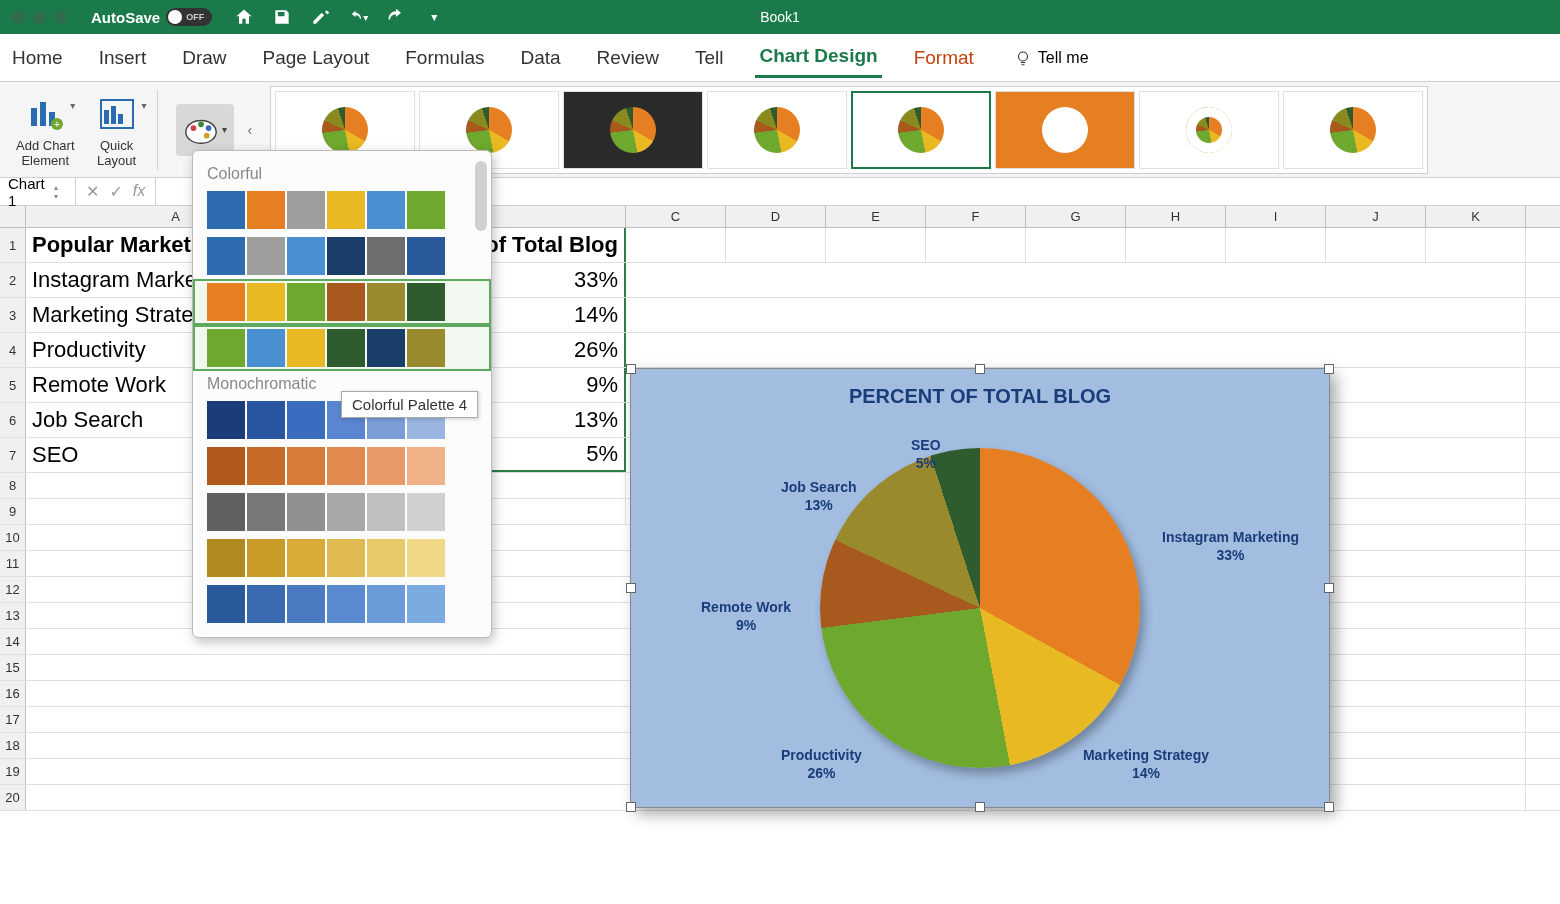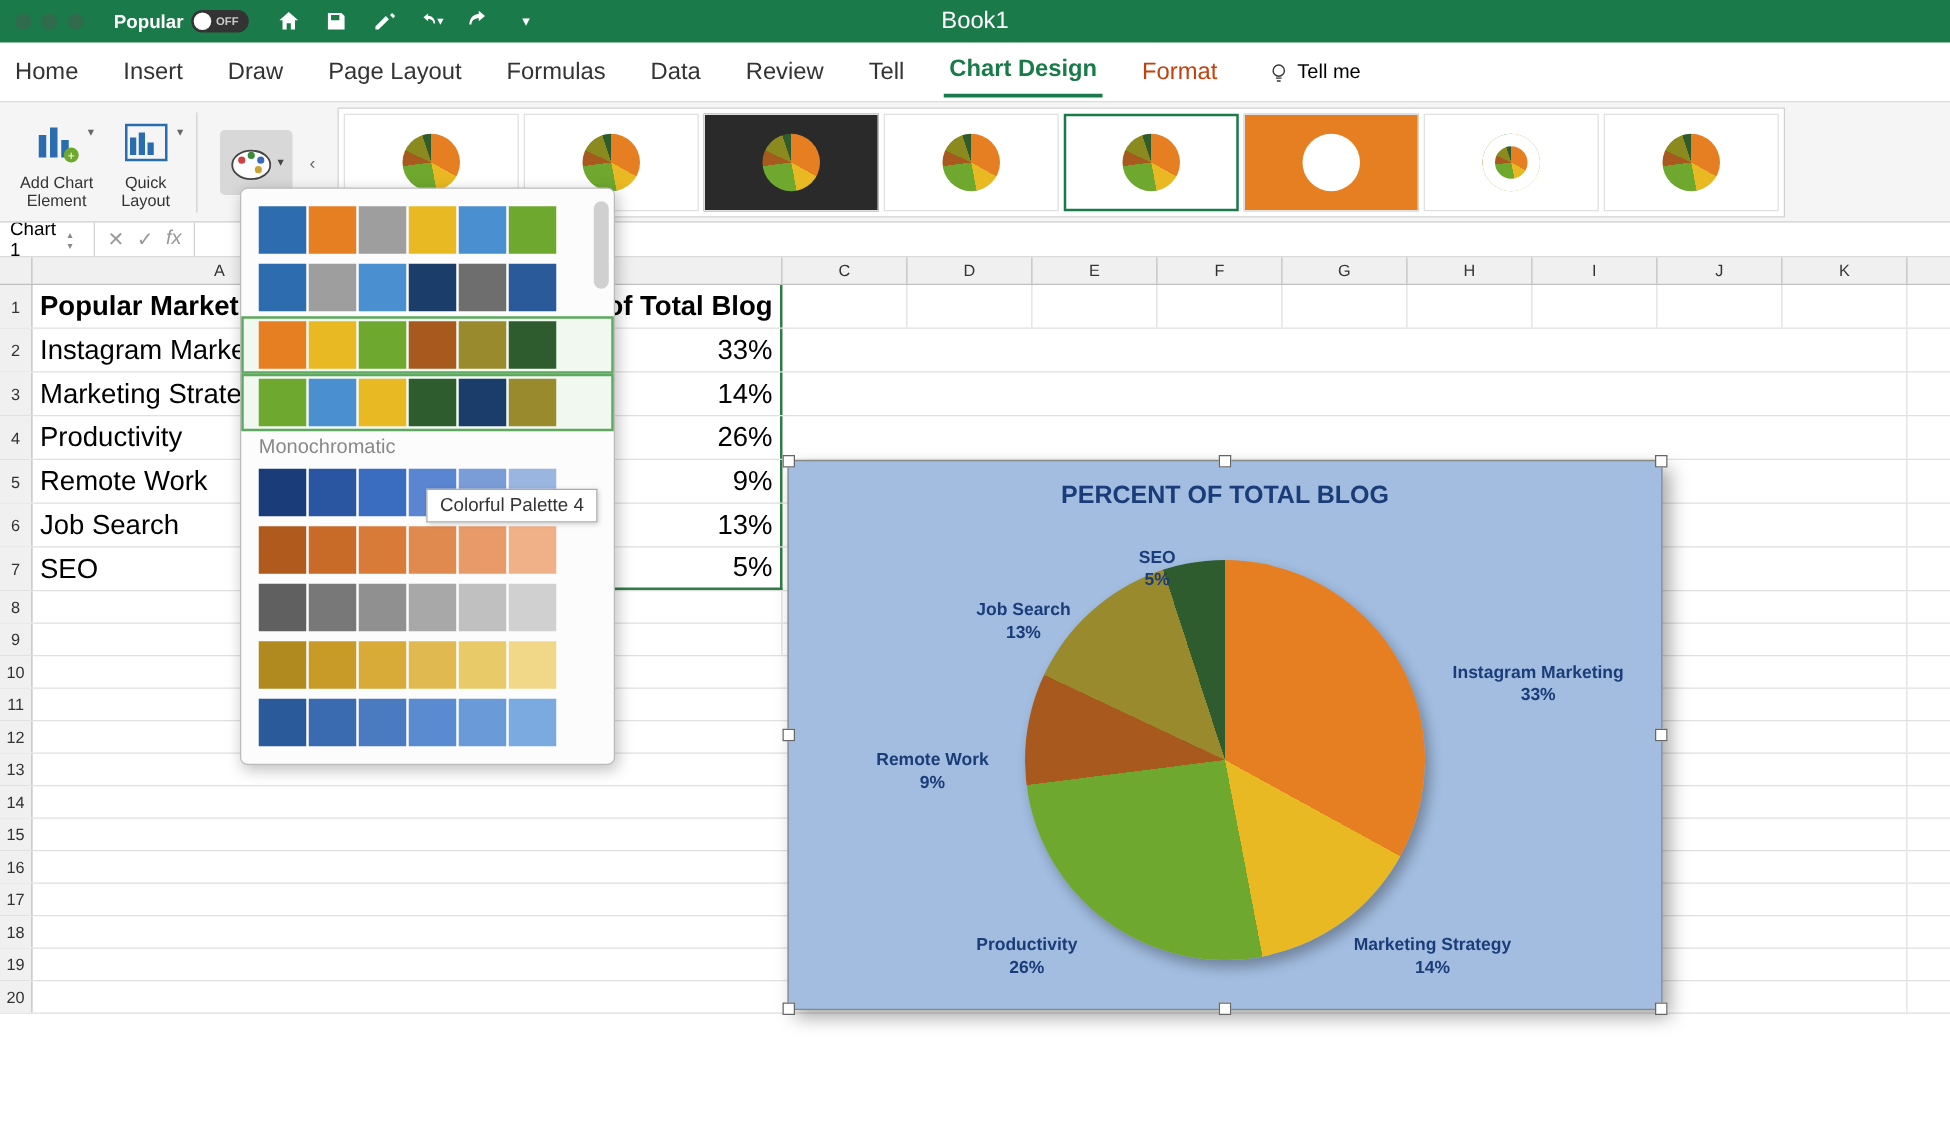--- a/index.html
+++ b/index.html
@@ -8,21 +8,21 @@
 
 .titlebar { background: #1a7a4a; height: 34px; display: flex; align-items: center; color: #fff; font-size: 15px; position: relative; }
 .traffic-lights { display: flex; gap: 8px; margin-left: 12px; }
 .tl { width: 13px; height: 13px; border-radius: 50%; background: #555; opacity: 0.4; }
 .autosave { margin-left: 24px; display: flex; align-items: center; gap: 6px; font-weight: 600; }
 .autosave-toggle { width: 46px; height: 18px; background: #333; border-radius: 9px; position: relative; display: flex; align-items: center; }
 .autosave-knob { width: 14px; height: 14px; background: #fff; border-radius: 50%; margin-left: 2px; }
 .autosave-off { font-size: 9px; color: #ccc; margin-left: 4px; }
 .qat { display: flex; gap: 18px; margin-left: 22px; align-items: center; }
 .qat-item { width: 20px; height: 20px; display: flex; align-items: center; justify-content: center; cursor: pointer; }
-.doc-title { position: absolute; left: 50%; transform: translateX(-50%); font-size: 19px; font-weight: 400; }
+.doc-title { position: absolute; left: 50%; transform: translateX(-50%); font-size: 14px; font-weight: 400; }
 
 
 .tabs { height: 48px; display: flex; align-items: center; padding: 0 8px; border-bottom: 1px solid #d0d0d0; gap: 28px; }
 .tab { font-size: 19px; color: #333; cursor: pointer; padding: 8px 4px; }
 .tab.active { color: #1a7a4a; font-weight: 600; border-bottom: 3px solid #1a7a4a; }
 .tellme { display: flex; align-items: center; gap: 6px; margin-left: 8px; }
 .bulb { width: 18px; height: 18px; }
 
 
 .ribbon { height: 96px; background: #f5f5f5; border-bottom: 1px solid #d0d0d0; display: flex; align-items: center; padding: 4px 8px; gap: 4px; position: relative; }
@@ -90,21 +90,21 @@
 </head>
 <body>
 
 <div class="titlebar">
   <div class="traffic-lights">
     <div class="tl"></div>
     <div class="tl"></div>
     <div class="tl"></div>
   </div>
   <div class="autosave">
-    <span>Popular</span>
+    <span>AutoSave</span>
     <div class="autosave-toggle">
       <div class="autosave-knob"></div>
       <span class="autosave-off">OFF</span>
     </div>
   </div>
   <div class="qat">
     <div class="qat-item">
         <svg viewBox="0 0 24 24" width="20" height="20" fill="#fff">
           <path d="M12 3l9 8h-3v9h-4v-6h-4v6H6v-9H3z"></path>
         </svg>
@@ -364,20 +364,21 @@
       </div>
     <div class="row short">
         <div class="row-h">20</div>
         <div class="cell" style="width:1500px"></div>
       </div>
   </div>
 </div>
 
 <div class="palette-dd">
   <div class="pd-scroll"></div>
+  <div class="pd-section-label">Colorful</div>
   <div id="colorful-rows">
       <div class="pd-row">
         <div class="sw" style="background: rgb(46, 108, 176);"></div>
         <div class="sw" style="background: rgb(230, 126, 34);"></div>
         <div class="sw" style="background: rgb(158, 158, 158);"></div>
         <div class="sw" style="background: rgb(232, 185, 35);"></div>
         <div class="sw" style="background: rgb(74, 144, 208);"></div>
         <div class="sw" style="background: rgb(111, 168, 46);"></div>
       </div>
       <div class="pd-row">

